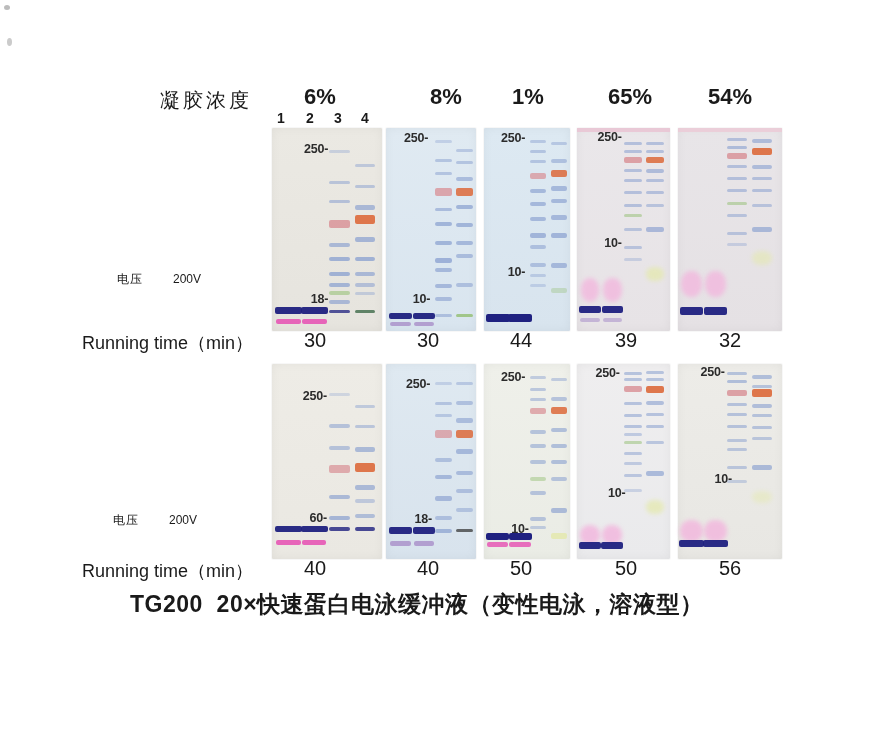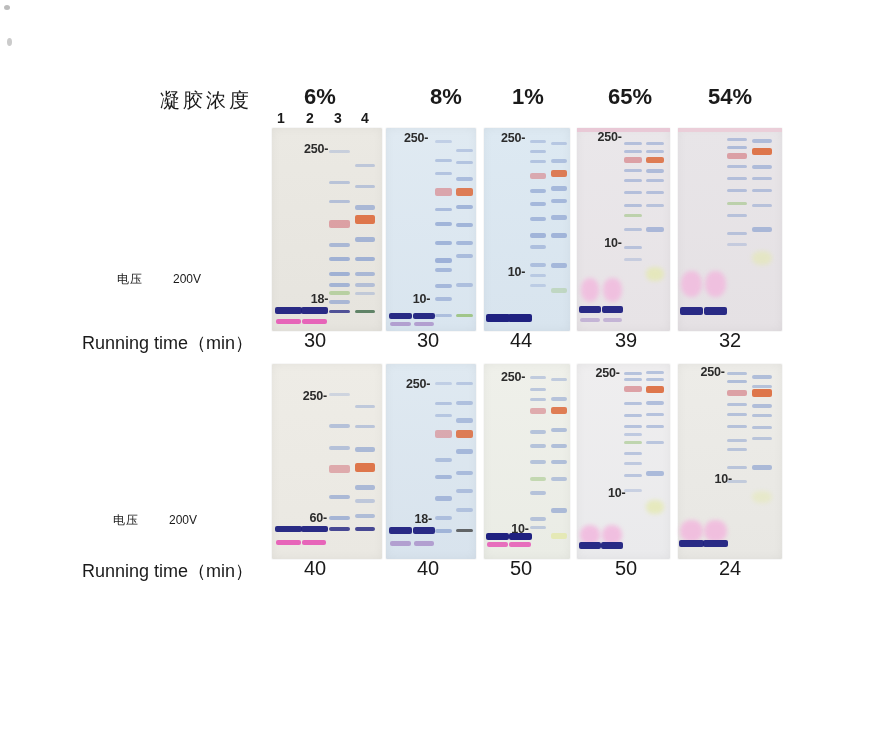--- a/index.html
+++ b/index.html
@@ -40,39 +40,40 @@
 
   <div class="abs rtlabel" style="left:82px;top:331px;">Running time（min）</div>
 
 
   <div class="abs voltage" style="left:113px;top:512px;">
     <span>电压</span><span class="val">200V</span>
   </div>
 
   <div class="abs rtlabel" style="left:82px;top:559px;">Running time（min）</div>
 
+  <div class="abs caption" style="left:130px;top:589px;">TG200  20×快速蛋白电泳缓冲液（变性电泳，溶液型）</div>
 <div class="abs conc center" style="left: 320px; top: 84px;">6%</div>
     <div class="abs conc center" style="left: 446px; top: 84px;">8%</div>
     <div class="abs conc center" style="left: 528px; top: 84px;">1%</div>
     <div class="abs conc center" style="left: 630px; top: 84px;">65%</div>
     <div class="abs conc center" style="left: 730px; top: 84px;">54%</div>
     <div class="abs lanenum center" style="left: 281px; top: 110px;">1</div>
     <div class="abs lanenum center" style="left: 310px; top: 110px;">2</div>
     <div class="abs lanenum center" style="left: 338px; top: 110px;">3</div>
     <div class="abs lanenum center" style="left: 365px; top: 110px;">4</div>
     <div class="abs rtval center" style="left: 315px; top: 329px;">30</div>
     <div class="abs rtval center" style="left: 428px; top: 329px;">30</div>
     <div class="abs rtval center" style="left: 521px; top: 329px;">44</div>
     <div class="abs rtval center" style="left: 626px; top: 329px;">39</div>
     <div class="abs rtval center" style="left: 730px; top: 329px;">32</div>
     <div class="abs rtval center" style="left: 315px; top: 557px;">40</div>
     <div class="abs rtval center" style="left: 428px; top: 557px;">40</div>
     <div class="abs rtval center" style="left: 521px; top: 557px;">50</div>
     <div class="abs rtval center" style="left: 626px; top: 557px;">50</div>
-    <div class="abs rtval center" style="left: 730px; top: 557px;">24</div>
+    <div class="abs rtval center" style="left: 730px; top: 557px;">56</div>
     <div class="gel" style="left: 272px; top: 128px; width: 110px; height: 203px; background: linear-gradient(rgb(235, 233, 227), rgb(230, 228, 222));">
       <div class="marker" style="left: 56.1px; top: 21.315px;">250-</div>
       <div class="marker" style="left: 56.1px; top: 170.52px;">18-</div>
       <div class="band" style="left: 57.2px; top: 21.845px; width: 20.9px; height: 3px; background: rgb(137, 160, 208); opacity: 0.35; border-radius: 2px; filter: blur(0.5px);"></div>
       <div class="band" style="left: 57.2px; top: 53.31px; width: 20.9px; height: 3px; background: rgb(137, 160, 208); opacity: 0.5; border-radius: 2px; filter: blur(0.5px);"></div>
       <div class="band" style="left: 57.2px; top: 71.58px; width: 20.9px; height: 3px; background: rgb(137, 160, 208); opacity: 0.55; border-radius: 2px; filter: blur(0.5px);"></div>
       <div class="band" style="left: 57.2px; top: 92.425px; width: 20.9px; height: 8px; background: rgb(217, 143, 149); opacity: 0.8; border-radius: 2px; filter: blur(0.5px);"></div>
       <div class="band" style="left: 57.2px; top: 114.725px; width: 20.9px; height: 4px; background: rgb(137, 160, 208); opacity: 0.65; border-radius: 2px; filter: blur(0.5px);"></div>
       <div class="band" style="left: 57.2px; top: 128.935px; width: 20.9px; height: 4px; background: rgb(137, 160, 208); opacity: 0.75; border-radius: 2px; filter: blur(0.5px);"></div>
       <div class="band" style="left: 57.2px; top: 144.16px; width: 20.9px; height: 4px; background: rgb(137, 160, 208); opacity: 0.75; border-radius: 2px; filter: blur(0.5px);"></div>

